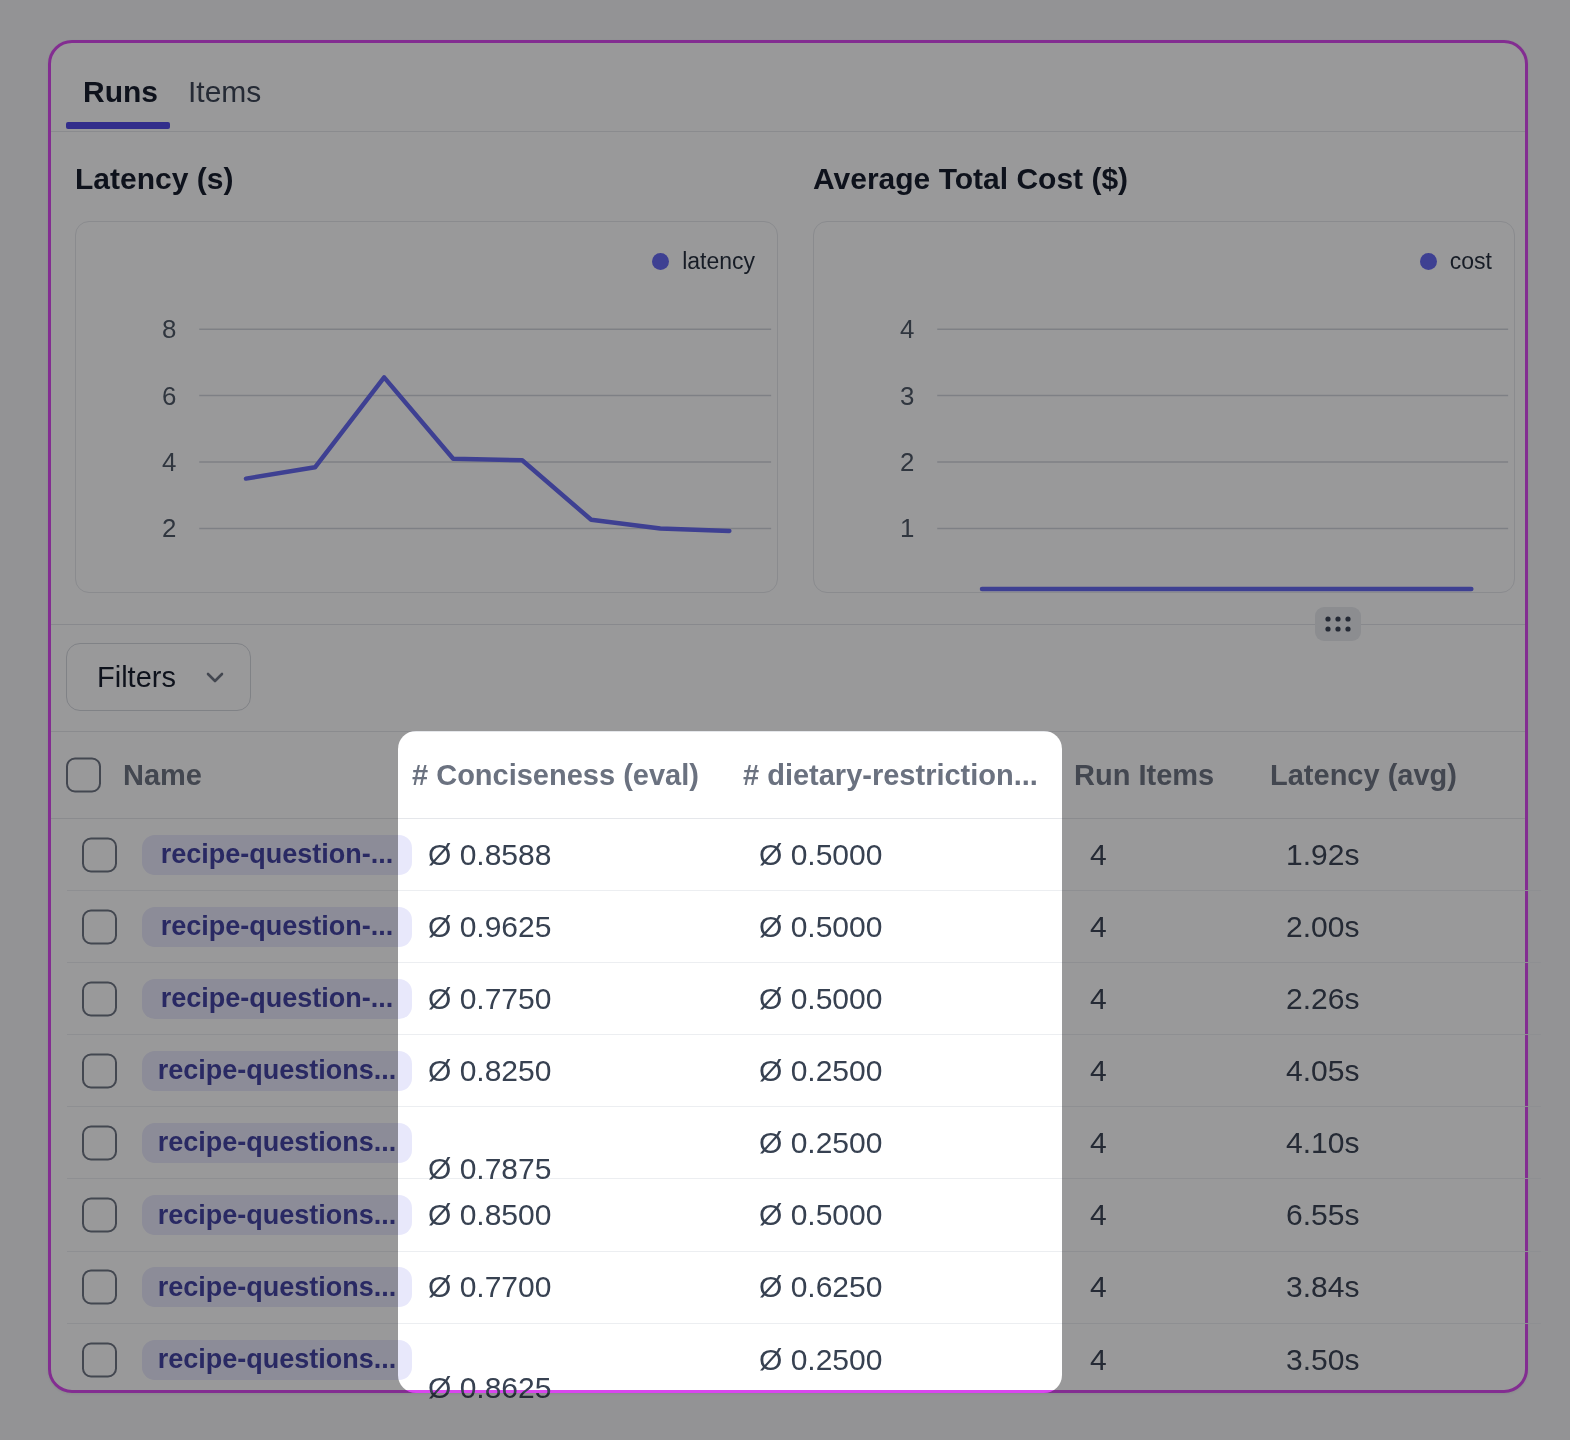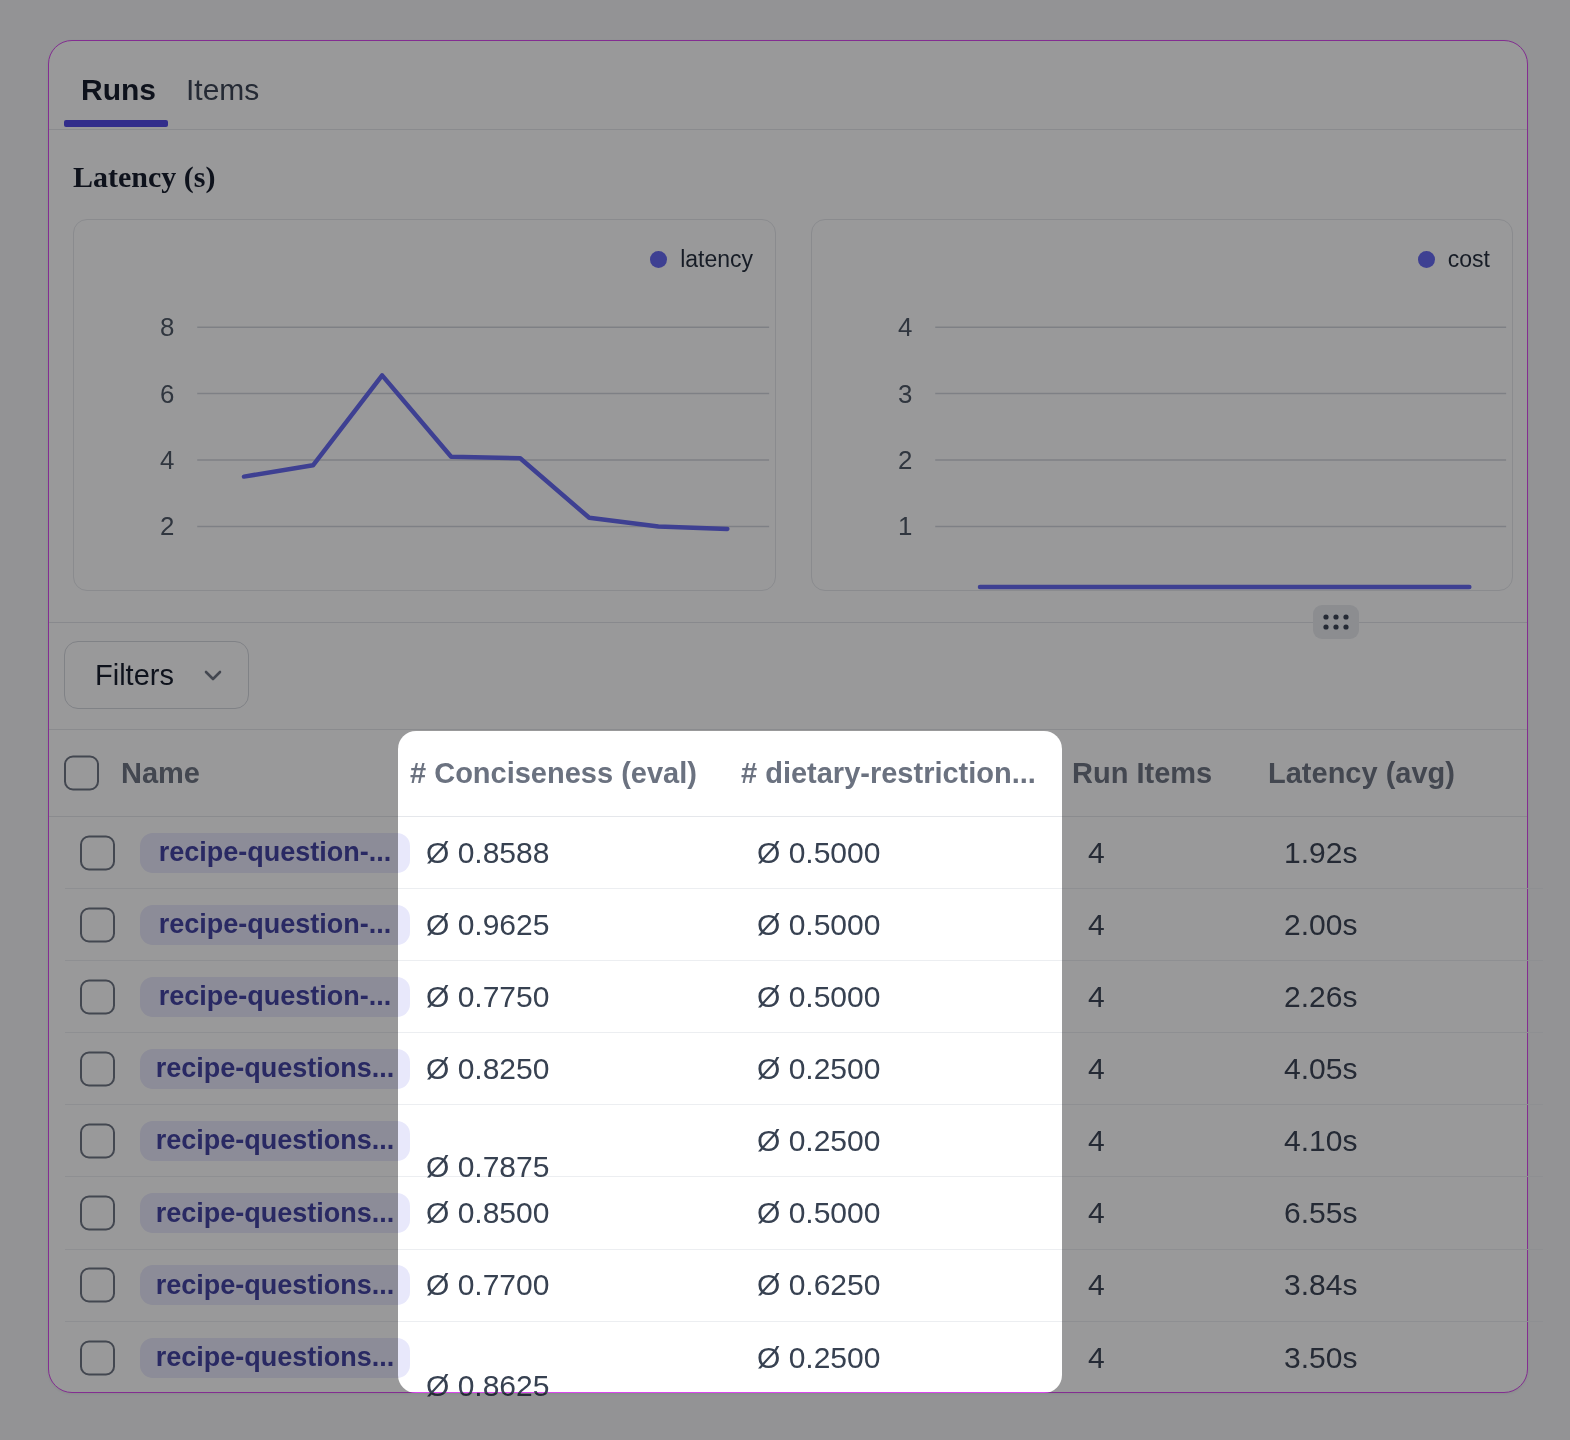--- a/index.html
+++ b/index.html
@@ -4,33 +4,33 @@
 <style>
   html,body{margin:0;padding:0;background:#f4f5f7;}
   *{box-sizing:border-box;}
   .stage{
     position:relative;width:1570px;height:1440px;overflow:hidden;
     background:#f4f5f7;font-family:"Liberation Sans",sans-serif;
     -webkit-font-smoothing:antialiased;
   }
   .card{
     position:absolute;left:48px;top:40px;width:1480px;height:1353px;
-    background:#ffffff;border:1px solid #d946ef;border-radius:24px;
+    background:#ffffff;border:3px solid #d946ef;border-radius:24px;
     box-shadow:0 1px 3px rgba(0,0,0,.07);
   }
   
   .tab{position:absolute;top:32px;font-size:30px;line-height:34px;color:#374151;cursor:pointer;white-space:nowrap;}
   .tab.active{font-weight:700;color:#111827;}
   .tab-runs{left:32px;}
   .tab-items{left:137px;font-weight:500;}
   .tab-underline{position:absolute;left:15px;top:79px;width:104px;height:7px;background:#4f46e5;border-radius:2px;}
   .tabs-divider{position:absolute;left:0;top:88px;width:100%;height:1px;background:#e5e7eb;}
   
   .chart-title{position:absolute;top:119px;font-size:30px;font-weight:600;color:#111827;white-space:nowrap;}
-  .t1{left:24px;font-family:Liberation Serif, serif;}.t2{left:762px;}
+  .t1{left:24px;}.t2{left:762px;}
   .panel{position:absolute;top:178px;height:372px;background:#fff;border:1px solid #e5e7eb;border-radius:14px;overflow:hidden;}
   .p1{left:24px;width:703px;}
   .p2{left:762px;width:702px;}
   .panel svg{position:absolute;left:0;top:0;width:100%;height:100%;}
   .legend{position:absolute;top:26px;right:22px;display:flex;align-items:center;gap:13px;font-size:23px;color:#1f2937;}
   .legend-dot{width:17px;height:17px;border-radius:50%;background:#5a5cc9;flex:0 0 auto;}
   .section-divider{position:absolute;left:0;top:581px;width:100%;height:1px;background:#e2e4e8;}
   .grip{position:absolute;left:1264px;top:564px;width:46px;height:34px;background:#e8eaee;border-radius:9px;
     display:flex;align-items:center;justify-content:center;cursor:row-resize;}
   
@@ -71,20 +71,21 @@
 
 <div class="stage">
   <div class="card">
 
     <div class="tab tab-runs active">Runs</div>
     <div class="tab tab-items">Items</div>
     <div class="tab-underline" style="background: rgb(79, 70, 229);"></div>
     <div class="tabs-divider"></div>
 
     <div class="chart-title t1">Latency (s)</div>
+    <div class="chart-title t2">Average Total Cost ($)</div>
 
     <div class="panel p1">
       <svg id="chart0" viewBox="0 0 703 372">
           <line x1="123" y1="107.80000000000001" x2="698" y2="107.80000000000001" stroke="#d1d5db" stroke-width="1.5"></line>
           <text x="100" y="116.80000000000001" text-anchor="end" font-size="26" fill="#4b5563" font-family="Liberation Sans, sans-serif">8</text>
           <line x1="123" y1="174.55" x2="698" y2="174.55" stroke="#d1d5db" stroke-width="1.5"></line>
           <text x="100" y="183.55" text-anchor="end" font-size="26" fill="#4b5563" font-family="Liberation Sans, sans-serif">6</text>
           <line x1="123" y1="241.3" x2="698" y2="241.3" stroke="#d1d5db" stroke-width="1.5"></line>
           <text x="100" y="250.3" text-anchor="end" font-size="26" fill="#4b5563" font-family="Liberation Sans, sans-serif">4</text>
           <line x1="123" y1="308.05" x2="698" y2="308.05" stroke="#d1d5db" stroke-width="1.5"></line>

